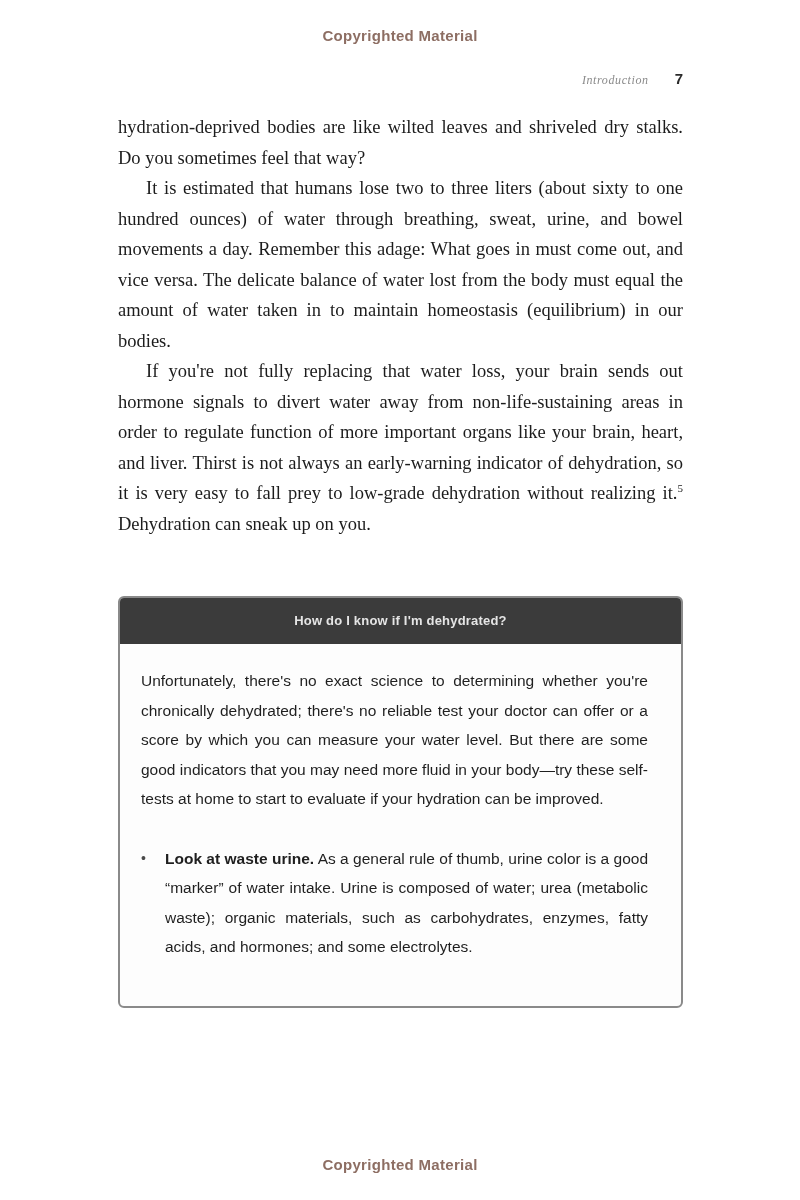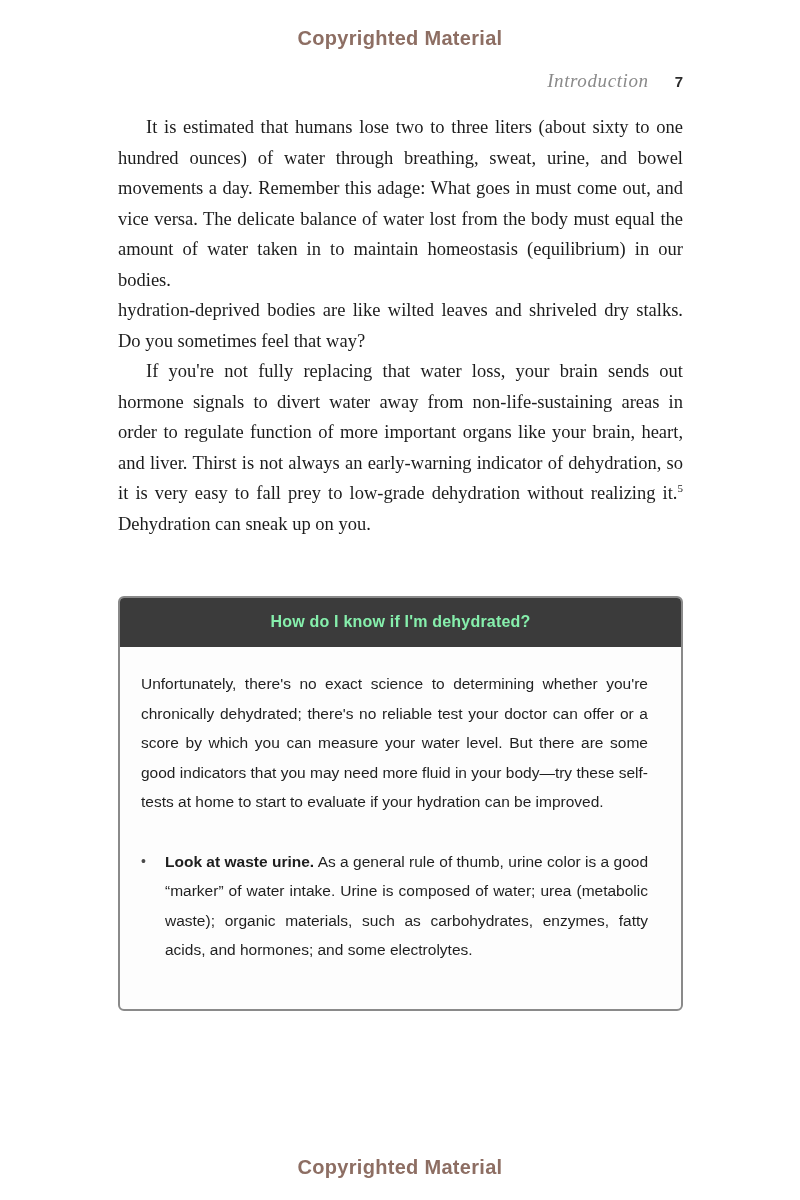--- a/index.html
+++ b/index.html
@@ -18,37 +18,37 @@
     font-family: "Liberation Serif", serif;
     color: #1c1c1c;
   }
   .copyright {
     position: absolute;
     left: 0;
     width: 100%;
     text-align: center;
     font-family: "Liberation Sans", sans-serif;
     font-weight: bold;
-    font-size: 20px;
+    font-size: 15px;
     letter-spacing: 0.3px;
     color: #8d6e63;
   }
   .copyright.top { top: 27px; }
   .copyright.bottom { top: 1156px; }
 
   .running-head {
     position: absolute;
     top: 70px;
     right: 117px;
     white-space: nowrap;
   }
   .running-head .section {
     font-style: italic;
     font-family: "Liberation Serif", serif;
-    font-size: 19px;
+    font-size: 12px;
     letter-spacing: 0.6px;
     color: #8a8a8a;
   }
   .running-head .pagenum {
     font-family: "Liberation Sans", sans-serif;
     font-weight: bold;
     font-size: 15px;
     color: #2b2b2b;
     margin-left: 22px;
   }
@@ -77,24 +77,24 @@
     margin-top: 57px;
     width: 565px;
     border: 2px solid #8a8a8a;
     border-radius: 6px;
     overflow: hidden;
     background: #fdfdfd;
     box-sizing: border-box;
   }
   .callout-header {
     background: #3b3b3b;
-    color: #86efac;
+    color: #e5e5e5;
     font-family: "Liberation Sans", sans-serif;
     font-weight: bold;
-    font-size: 16px;
+    font-size: 13px;
     text-align: center;
     padding: 15px 10px 16px 10px;
     letter-spacing: 0.2px;
   }
   .callout-body {
     padding: 22px 33px 44px 21px;
     font-family: "Liberation Sans", sans-serif;
     font-size: 15.5px;
     line-height: 29.5px;
     color: #1f1f1f;
@@ -127,23 +127,23 @@
 
   <div class="copyright top">Copyrighted Material</div>
 
   <div class="running-head">
     <span class="section">Introduction</span>
     <span class="pagenum">7</span>
   </div>
 
   <div class="content">
 
+    <p class="para">hydration-deprived bodies are like wilted leaves and shriveled dry stalks. Do you sometimes feel that way?</p>
+
     <p class="para indent">It is estimated that humans lose two to three liters (about sixty to one hundred ounces) of water through breathing, sweat, urine, and bowel movements a day. Remember this adage: What goes in must come out, and vice versa. The delicate balance of water lost from the body must equal the amount of water taken in to maintain homeostasis (equilibrium) in our bodies.</p>
-
-    <p class="para">hydration-deprived bodies are like wilted leaves and shriveled dry stalks. Do you sometimes feel that way?</p>
 
     <p class="para indent"><span>If you're not fully replacing that water loss, your brain sends out hormone signals to divert water away from non-life-sustaining areas in order to regulate function of more important organs like your brain, heart, and liver. Thirst is not always an early-warning indicator of dehydration, so it is very easy to fall prey to low-grade dehydration without realizing it.</span><sup class="footnote">5</sup> <span>Dehydration can sneak up on you.</span></p>
 
     <div class="callout">
       <div class="callout-header">How do I know if I'm dehydrated?</div>
       <div class="callout-body">
         <p class="callout-intro">Unfortunately, there's no exact science to determining whether you're chronically dehydrated; there's no reliable test your doctor can offer or a score by which you can measure your water level. But there are some good indicators that you may need more fluid in your body—try these self-tests at home to start to evaluate if your hydration can be improved.</p>
         <div class="bullet">
           <span class="bullet-marker">•</span>
           <span class="bullet-text">

